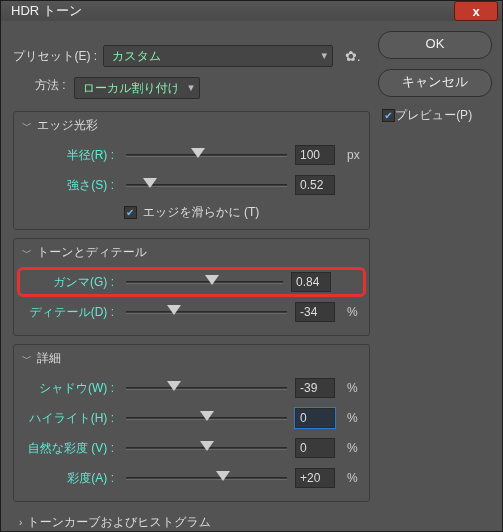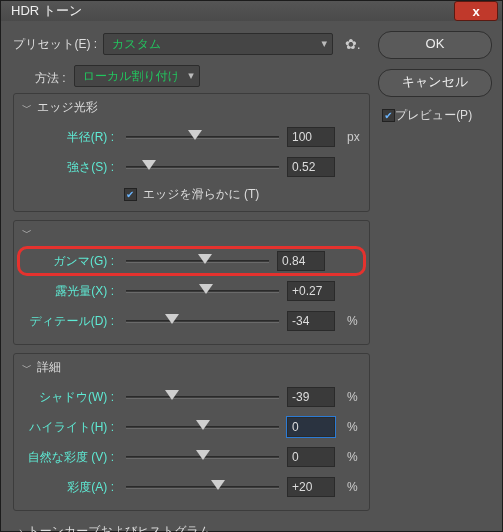--- a/index.html
+++ b/index.html
@@ -4,47 +4,47 @@
 <style>
   * { box-sizing: border-box; margin: 0; padding: 0; }
   body { width: 503px; height: 532px; background: #3a3a3a; font-family: "Meiryo UI","Yu Gothic UI",sans-serif; font-size: 12px; color: #ddd; overflow: hidden; }
   .window { width: 503px; height: 532px; background: #535353; border: 1px solid #1c1c1c; display: flex; flex-direction: column; }
   .titlebar { height: 28px; background: linear-gradient(#555,#4a4a4a); display: flex; align-items: center; padding: 0 4px 0 10px; color: #eee; }
   .titlebar-title { flex: 1; font-size: 13px; }
   .close-btn { width: 44px; height: 20px; background: #c0392b; border: 1px solid #5a1a12; border-radius: 3px; display: flex; align-items: center; justify-content: center; color: #fff; font-weight: bold; font-size: 13px; }
   .body { flex: 1; display: flex; }
   .main { flex: 1; padding: 8px 8px 8px 12px; }
   .side { width: 124px; padding: 10px 10px 0 0; }
-  .preset-row { display: flex; align-items: center; gap: 6px; margin: 4px 0 10px 0; }
+  .preset-row { display: flex; align-items: center; gap: 6px; margin: 16px 0 10px 0; }
   .preset-label { min-width: 66px; }
-  .select { appearance: none; background: #454545; border: 1px solid #2c2c2c; color: #22c55e; height: 22px; font-size: 12px; padding: 0 22px 0 8px; border-radius: 2px; position: relative; }
+  .select { appearance: none; background: #454545; border: 1px solid #2c2c2c; color: #86efac; height: 22px; font-size: 12px; padding: 0 22px 0 8px; border-radius: 2px; position: relative; }
   .select-wrap { position: relative; display: inline-block; }
   .select-wrap::after { content: "▾"; position: absolute; right: 6px; top: 4px; color: #bbb; pointer-events: none; font-size: 11px; }
   .gear { color: #ccc; font-size: 14px; margin-left: 6px; }
-  .method-row { display: flex; align-items: flex-end; gap: 8px; margin-left: 22px; margin-bottom: 6px; }
+  .method-row { display: flex; align-items: flex-start; gap: 8px; margin-left: 22px; margin-bottom: 12px; }
   .panel { border: 1px solid #3c3c3c; border-radius: 3px; padding: 0 6px 8px 6px; margin-bottom: 8px; }
   .panel-header { display: flex; align-items: center; gap: 5px; padding: 5px 0 6px 2px; color: #ddd; font-size: 12px; }
   .panel-header .chev { font-size: 10px; color: #ccc; display:inline-block; }
   .chev.open { transform: rotate(0deg); }
   .row { display: flex; align-items: center; height: 30px; }
   .row-label { width: 98px; text-align: right; padding-right: 4px; color: #5eead4; }
   .slider-cell { flex: 1; padding: 0 8px; }
   .slider { position: relative; height: 16px; }
   .track { position: absolute; left: 0; right: 0; top: 7px; height: 3px; background: #3a3a3a; border-top: 1px solid #2a2a2a; border-bottom: 1px solid #6a6a6a; }
   .thumb { position: absolute; top: 1px; width: 0; height: 0; border-left: 7px solid transparent; border-right: 7px solid transparent; border-top: 10px solid #cfcfcf; transform: translateX(-7px); }
-  .valbox { width: 48px; height: 20px; background: #3a3a3a; border: 1px solid #2a2a2a; color: #ddd; padding: 0 4px; font-size: 12px; }
+  .valbox { width: 40px; height: 20px; background: #3a3a3a; border: 1px solid #2a2a2a; color: #ddd; padding: 0 4px; font-size: 12px; }
   .valbox.selected { outline: 1px solid #2b7bd6; background:#2a3340; }
   .unit { width: 28px; padding-left: 12px; color: #ccc; }
   .checkbox-row { display: flex; align-items: center; gap: 6px; justify-content: center; margin-top: 4px; }
   .cb { width: 13px; height: 13px; background: #3a3a3a; border: 1px solid #222; display: inline-flex; align-items: center; justify-content: center; font-size: 10px; color: #6cb6ff; }
   .cb.checked::before { content: "✔"; }
   .btn { display: block; width: 100%; height: 28px; background: #5a5a5a; border: 1px solid #2f2f2f; border-radius: 13px; color: #eee; font-size: 13px; margin-bottom: 10px; text-align: center; line-height: 24px; cursor: pointer; }
   .preview-row { display: flex; align-items: center; margin-top: 8px; padding-left: 4px; }
   .highlight-red { outline: 3px solid #e5322e; outline-offset: 0px; border-radius: 3px; }
-  .gamma-wrap { display: flex; align-items: center; width: 100%; padding: 2px 10px 2px 0; border-radius: 7px; }
+  .gamma-wrap { display: flex; align-items: center; width: 100%; padding: 2px 4px 2px 0; }
 </style>
 </head>
 <body>
 
 <div class="window">
   <div class="titlebar">
     <span class="titlebar-title">HDR トーン</span>
     <div class="close-btn">
         <span>x</span>
       </div>
@@ -99,46 +99,36 @@
         </div>
         <div class="checkbox-row">
           <span class="cb checked"></span>
           <span>エッジを滑らかに (T)</span>
         </div>
       </div>
 
       <div class="panel">
         <div class="panel-header">
           <span class="chev open">﹀</span>
+          <span>トーンとディテール</span>
         </div>
         <div class="row">
           <div class="gamma-wrap highlight-red">
             <div class="row-label">ガンマ(G) :</div>
             <div class="slider-cell">
                 <div class="slider">
                   <div class="track"></div>
                   <div class="thumb" style="left:55%"></div>
                 </div>
               </div>
             <input class="valbox" value="0.84" style="">
             <div class="unit"></div>
           </div>
         </div>
         <div class="row">
-          <div class="row-label">露光量(X) :</div>
-          <div class="slider-cell">
-              <div class="slider">
-                <div class="track"></div>
-                <div class="thumb" style="left:52%"></div>
-              </div>
-            </div>
-          <input class="valbox" value="+0.27" style="">
-          <div class="unit"></div>
-        </div>
-        <div class="row">
           <div class="row-label">ディテール(D) :</div>
           <div class="slider-cell">
               <div class="slider">
                 <div class="track"></div>
                 <div class="thumb" style="left:30%"></div>
               </div>
             </div>
           <input class="valbox" value="-34" style="">
           <div class="unit">%</div>
         </div>

